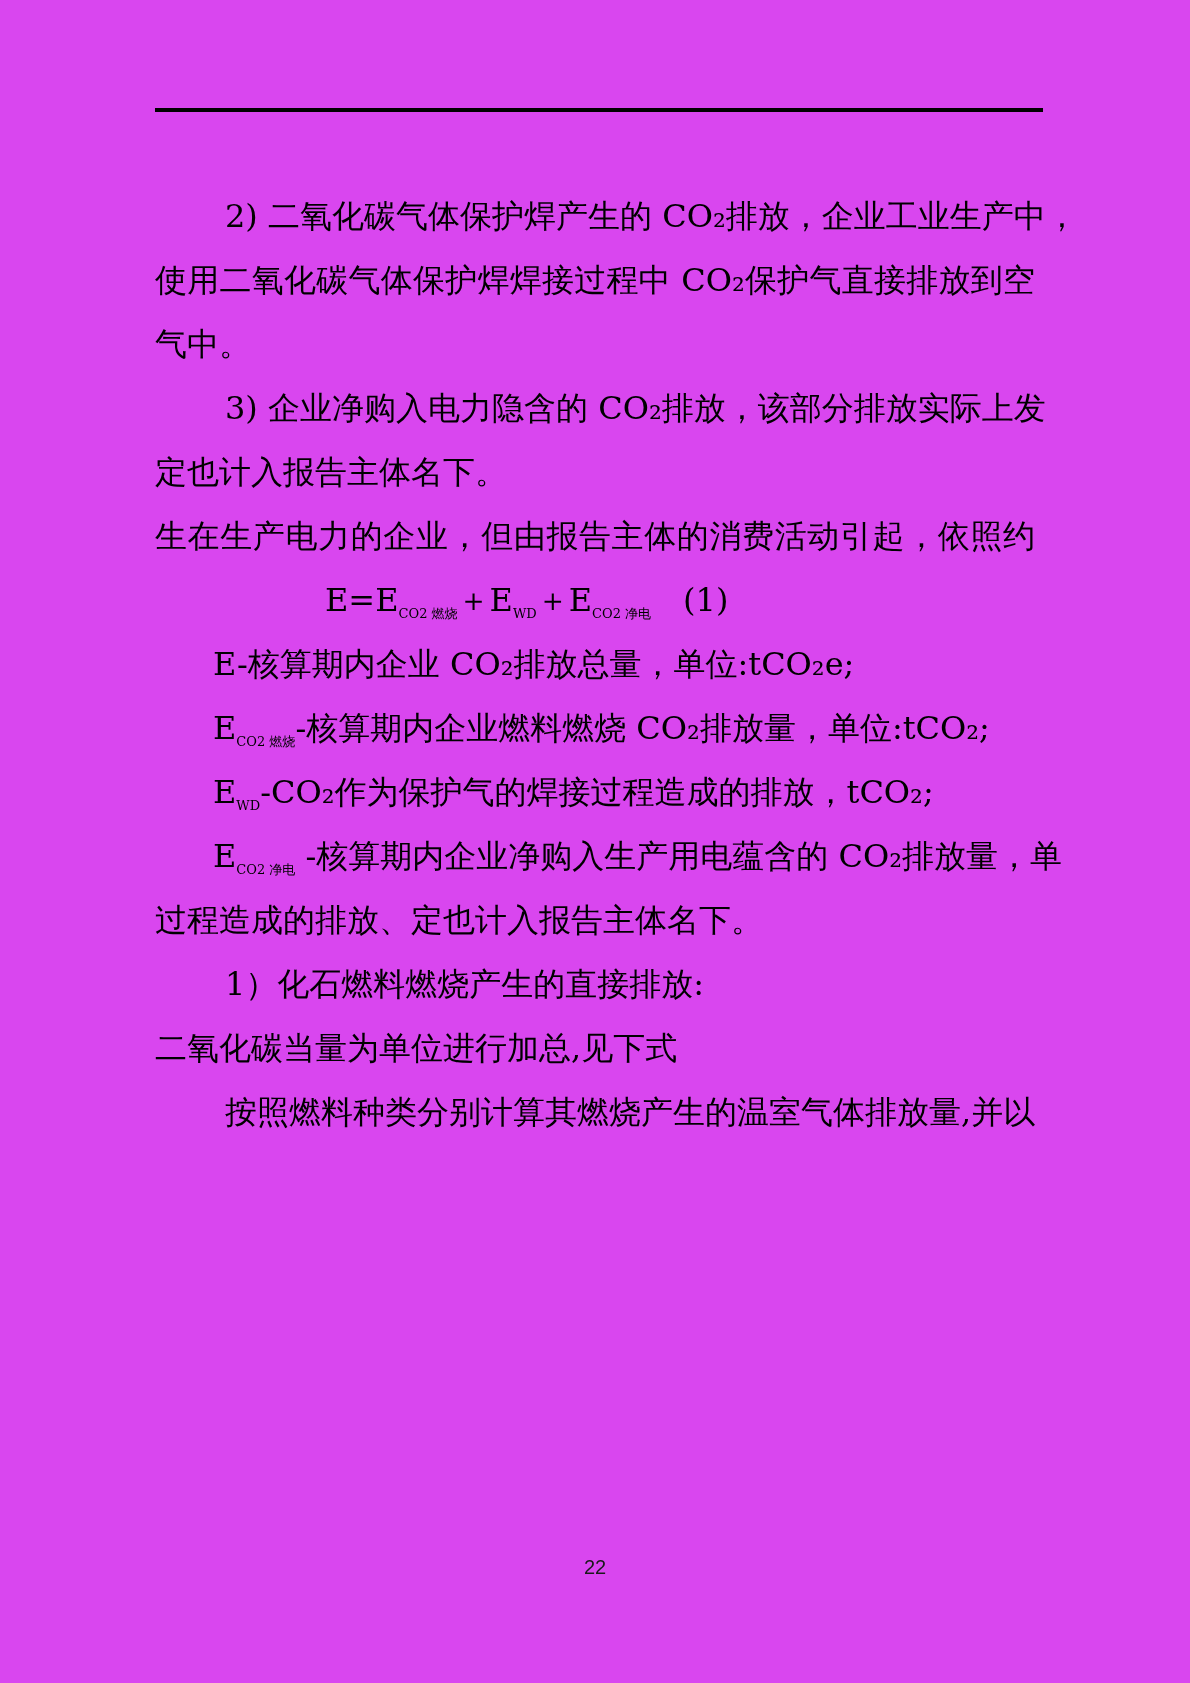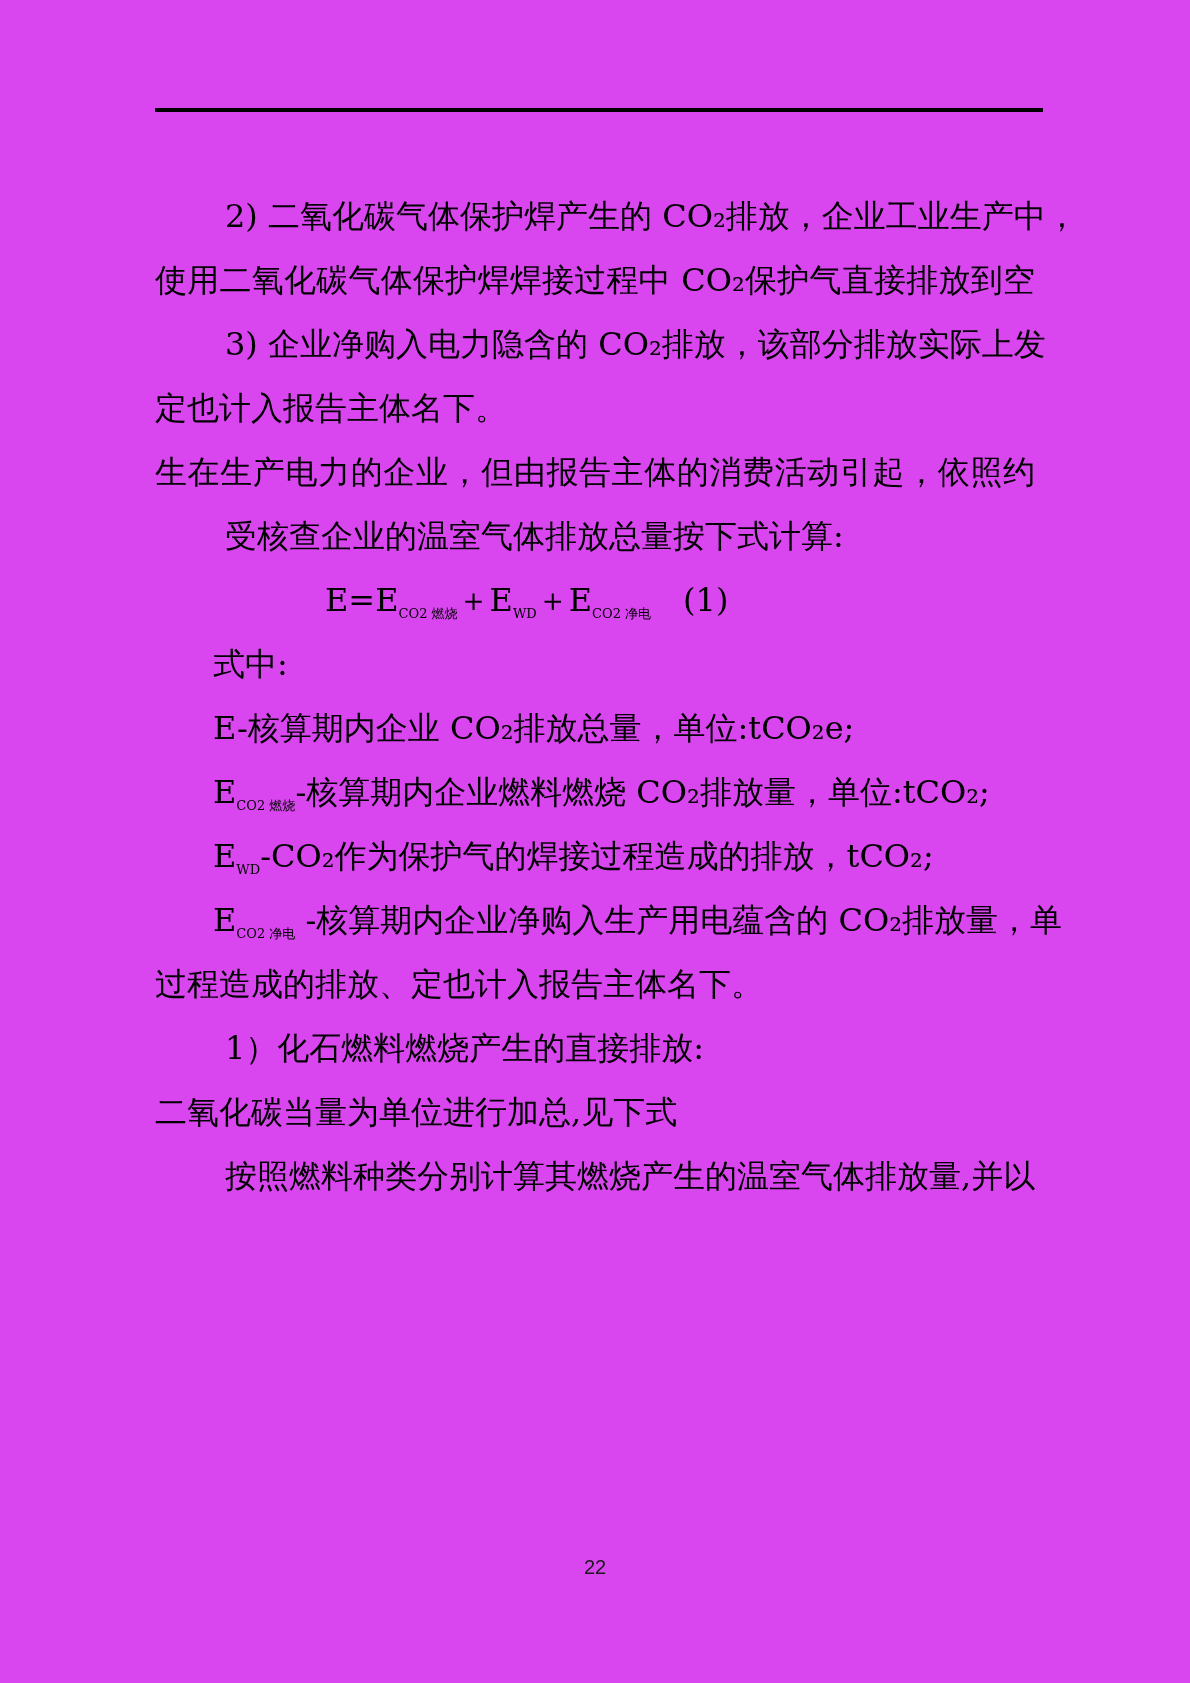--- a/index.html
+++ b/index.html
@@ -61,26 +61,25 @@
 </head>
 <body>
 
 <div class="page">
 
   <div class="header-rule"></div>
 
   <div class="content">
     <div class="line ind2 fill">2) 二氧化碳气体保护焊产生的 CO₂排放，企业工业生产中，</div>
     <div class="line fill">使用二氧化碳气体保护焊焊接过程中 CO₂保护气直接排放到空</div>
+    <div class="line">气中。</div>
     <div class="line ind2 fill">3) 企业净购入电力隐含的 CO₂排放，该部分排放实际上发</div>
     <div class="line">定也计入报告主体名下。</div>
     <div class="line fill">生在生产电力的企业，但由报告主体的消费活动引起，依照约</div>
-    <div class="line ind2">受核查企业的温室气体排放总量按下式计算:</div>
     <div class="line formula-line">E=E<sub>CO2 燃烧</sub>＋E<sub>WD</sub>＋E<sub>CO2 净电</sub>　(1)</div>
-    <div class="line ind17">式中:</div>
     <div class="line ind17">E-核算期内企业 CO₂排放总量，单位:tCO₂e;</div>
     <div class="line ind17">E<sub>CO2 燃烧</sub>-核算期内企业燃料燃烧 CO₂排放量，单位:tCO₂;</div>
     <div class="line ind17">E<sub>WD</sub>-CO₂作为保护气的焊接过程造成的排放，tCO₂;</div>
     <div class="line ind17 fill">E<sub>CO2 净电</sub> -核算期内企业净购入生产用电蕴含的 CO₂排放量，单</div>
     <div class="line">过程造成的排放、定也计入报告主体名下。</div>
     <div class="line ind2">1）化石燃料燃烧产生的直接排放:</div>
     <div class="line">二氧化碳当量为单位进行加总,见下式</div>
     <div class="line ind2 fill">按照燃料种类分别计算其燃烧产生的温室气体排放量,并以</div>
   </div>
 

